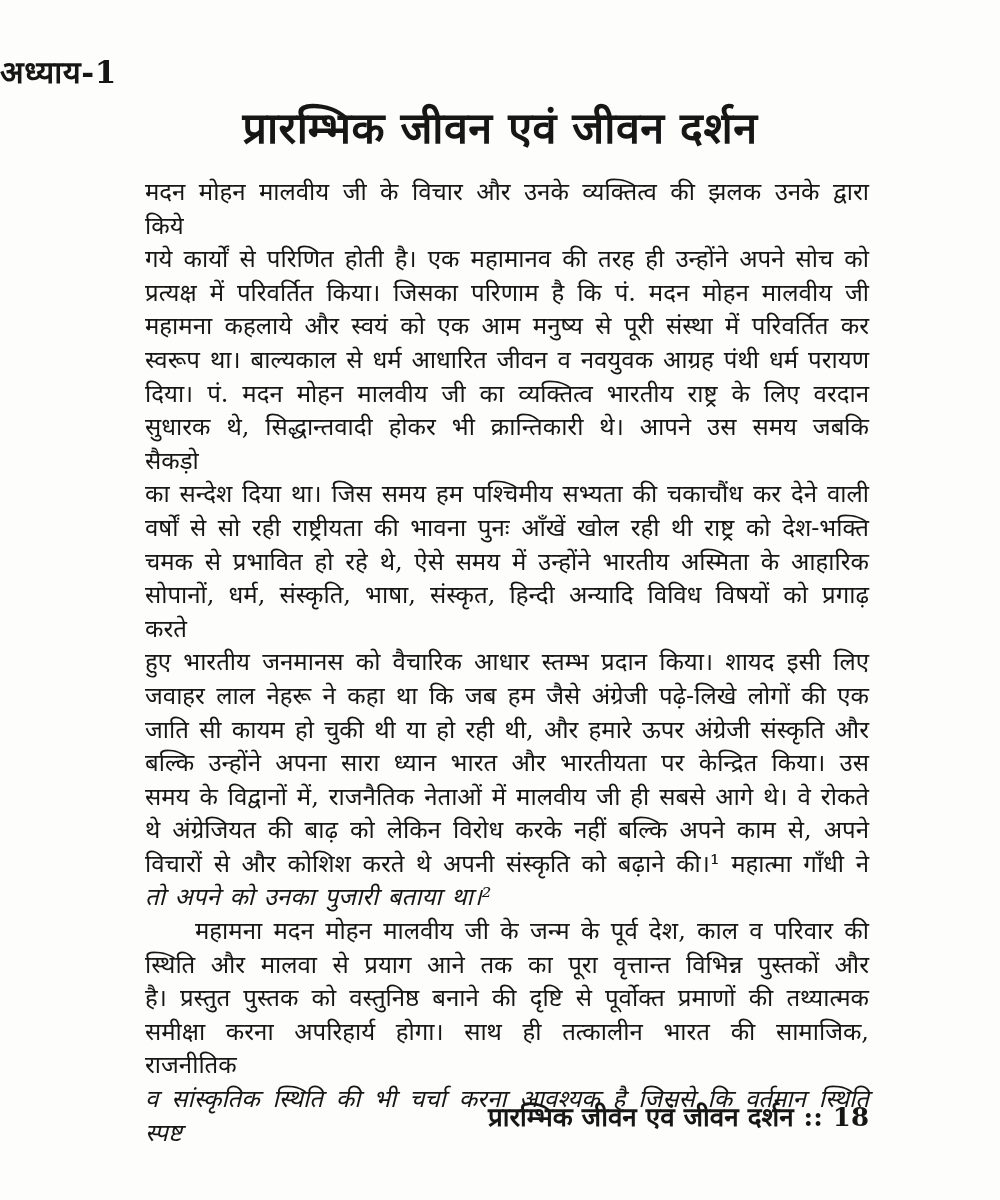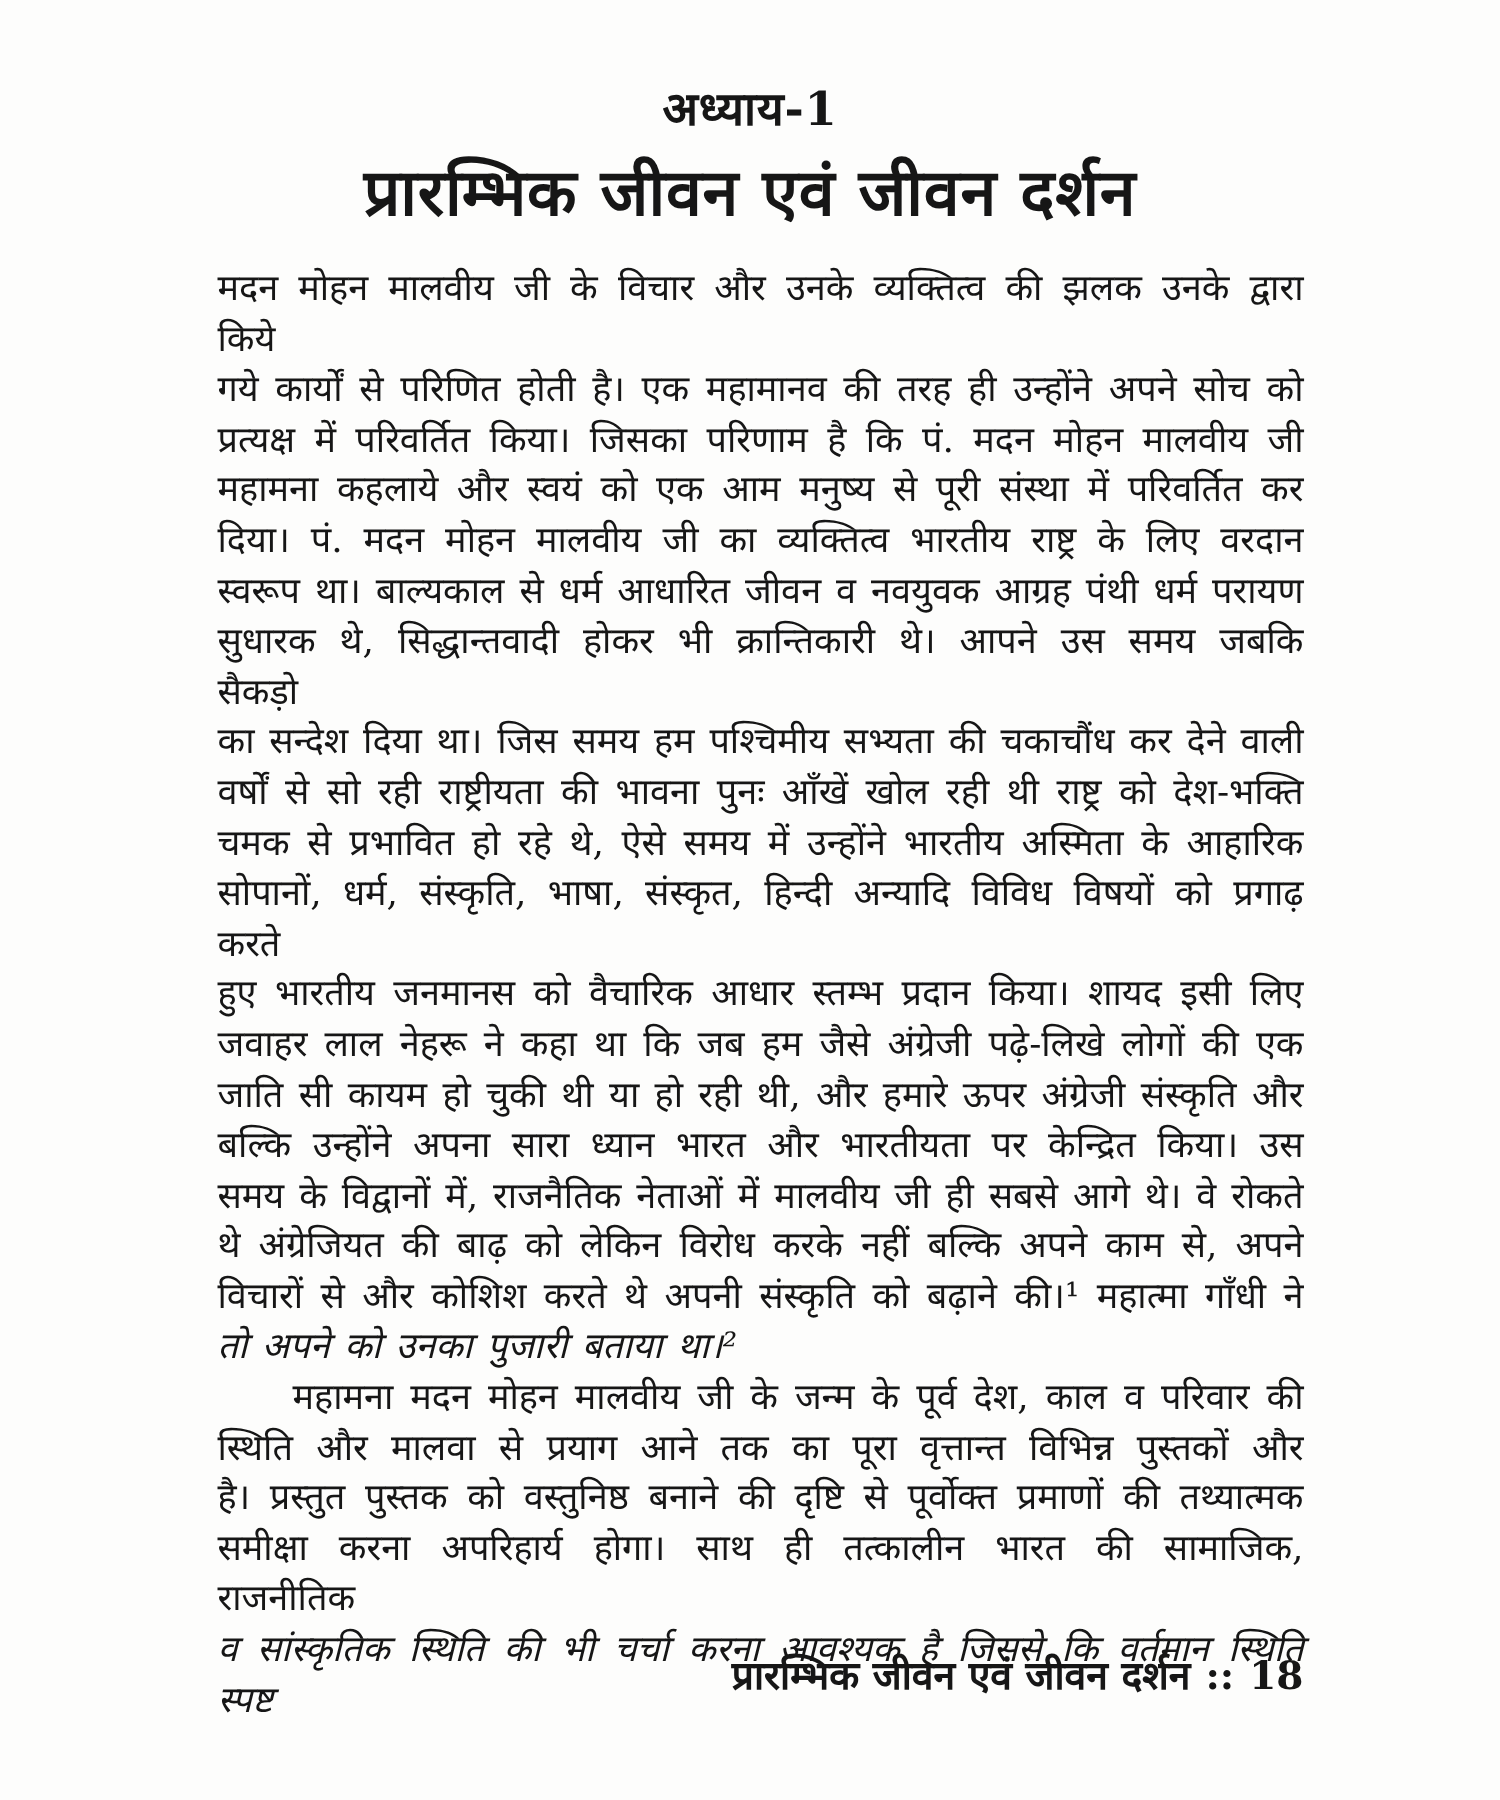--- a/index.html
+++ b/index.html
@@ -15,21 +15,20 @@
     margin: 0 auto;
     background: #fdfdfc;
     color: #161616;
     overflow: hidden;
   }
   .chapter-label {
     position: absolute;
     top: 50px;
     left: 0;
     right: 0;
-    text-align: center;
     font-size: 31px;
     font-weight: bold;
     letter-spacing: 0.5px;
   }
   .page-title {
     position: absolute;
     top: 97px;
     left: 0;
     right: 0;
     margin: 0;
@@ -79,22 +78,22 @@
 <div class="page">
   <div class="chapter-label">अध्याय-1</div>
 
   <h1 class="page-title">प्रारम्भिक जीवन एवं जीवन दर्शन</h1>
 
   <div class="body-text">
       <div class="line">मदन मोहन मालवीय जी के विचार और उनके व्यक्तित्व की झलक उनके द्वारा किये</div>
       <div class="line">गये कार्यों से परिणित होती है। एक महामानव की तरह ही उन्होंने अपने सोच को</div>
       <div class="line">प्रत्यक्ष में परिवर्तित किया। जिसका परिणाम है कि पं. मदन मोहन मालवीय जी</div>
       <div class="line">महामना कहलाये और स्वयं को एक आम मनुष्य से पूरी संस्था में परिवर्तित कर</div>
+      <div class="line">स्वरूप था। बाल्यकाल से धर्म आधारित जीवन व नवयुवक आग्रह पंथी धर्म परायण</div>
       <div class="line">दिया। पं. मदन मोहन मालवीय जी का व्यक्तित्व भारतीय राष्ट्र के लिए वरदान</div>
-      <div class="line">स्वरूप था। बाल्यकाल से धर्म आधारित जीवन व नवयुवक आग्रह पंथी धर्म परायण</div>
       <div class="line">सुधारक थे, सिद्धान्तवादी होकर भी क्रान्तिकारी थे। आपने उस समय जबकि सैकड़ो</div>
       <div class="line">का सन्देश दिया था। जिस समय हम पश्चिमीय सभ्यता की चकाचौंध कर देने वाली</div>
       <div class="line">वर्षों से सो रही राष्ट्रीयता की भावना पुनः आँखें खोल रही थी राष्ट्र को देश-भक्ति</div>
       <div class="line">चमक से प्रभावित हो रहे थे, ऐसे समय में उन्होंने भारतीय अस्मिता के आहारिक</div>
       <div class="line">सोपानों, धर्म, संस्कृति, भाषा, संस्कृत, हिन्दी अन्यादि विविध विषयों को प्रगाढ़ करते</div>
       <div class="line">हुए भारतीय जनमानस को वैचारिक आधार स्तम्भ प्रदान किया। शायद इसी लिए</div>
       <div class="line">जवाहर लाल नेहरू ने कहा था कि जब हम जैसे अंग्रेजी पढ़े-लिखे लोगों की एक</div>
       <div class="line">जाति सी कायम हो चुकी थी या हो रही थी, और हमारे ऊपर अंग्रेजी संस्कृति और</div>
       <div class="line">बल्कि उन्होंने अपना सारा ध्यान भारत और भारतीयता पर केन्द्रित किया। उस</div>
       <div class="line">समय के विद्वानों में, राजनैतिक नेताओं में मालवीय जी ही सबसे आगे थे। वे रोकते</div>

